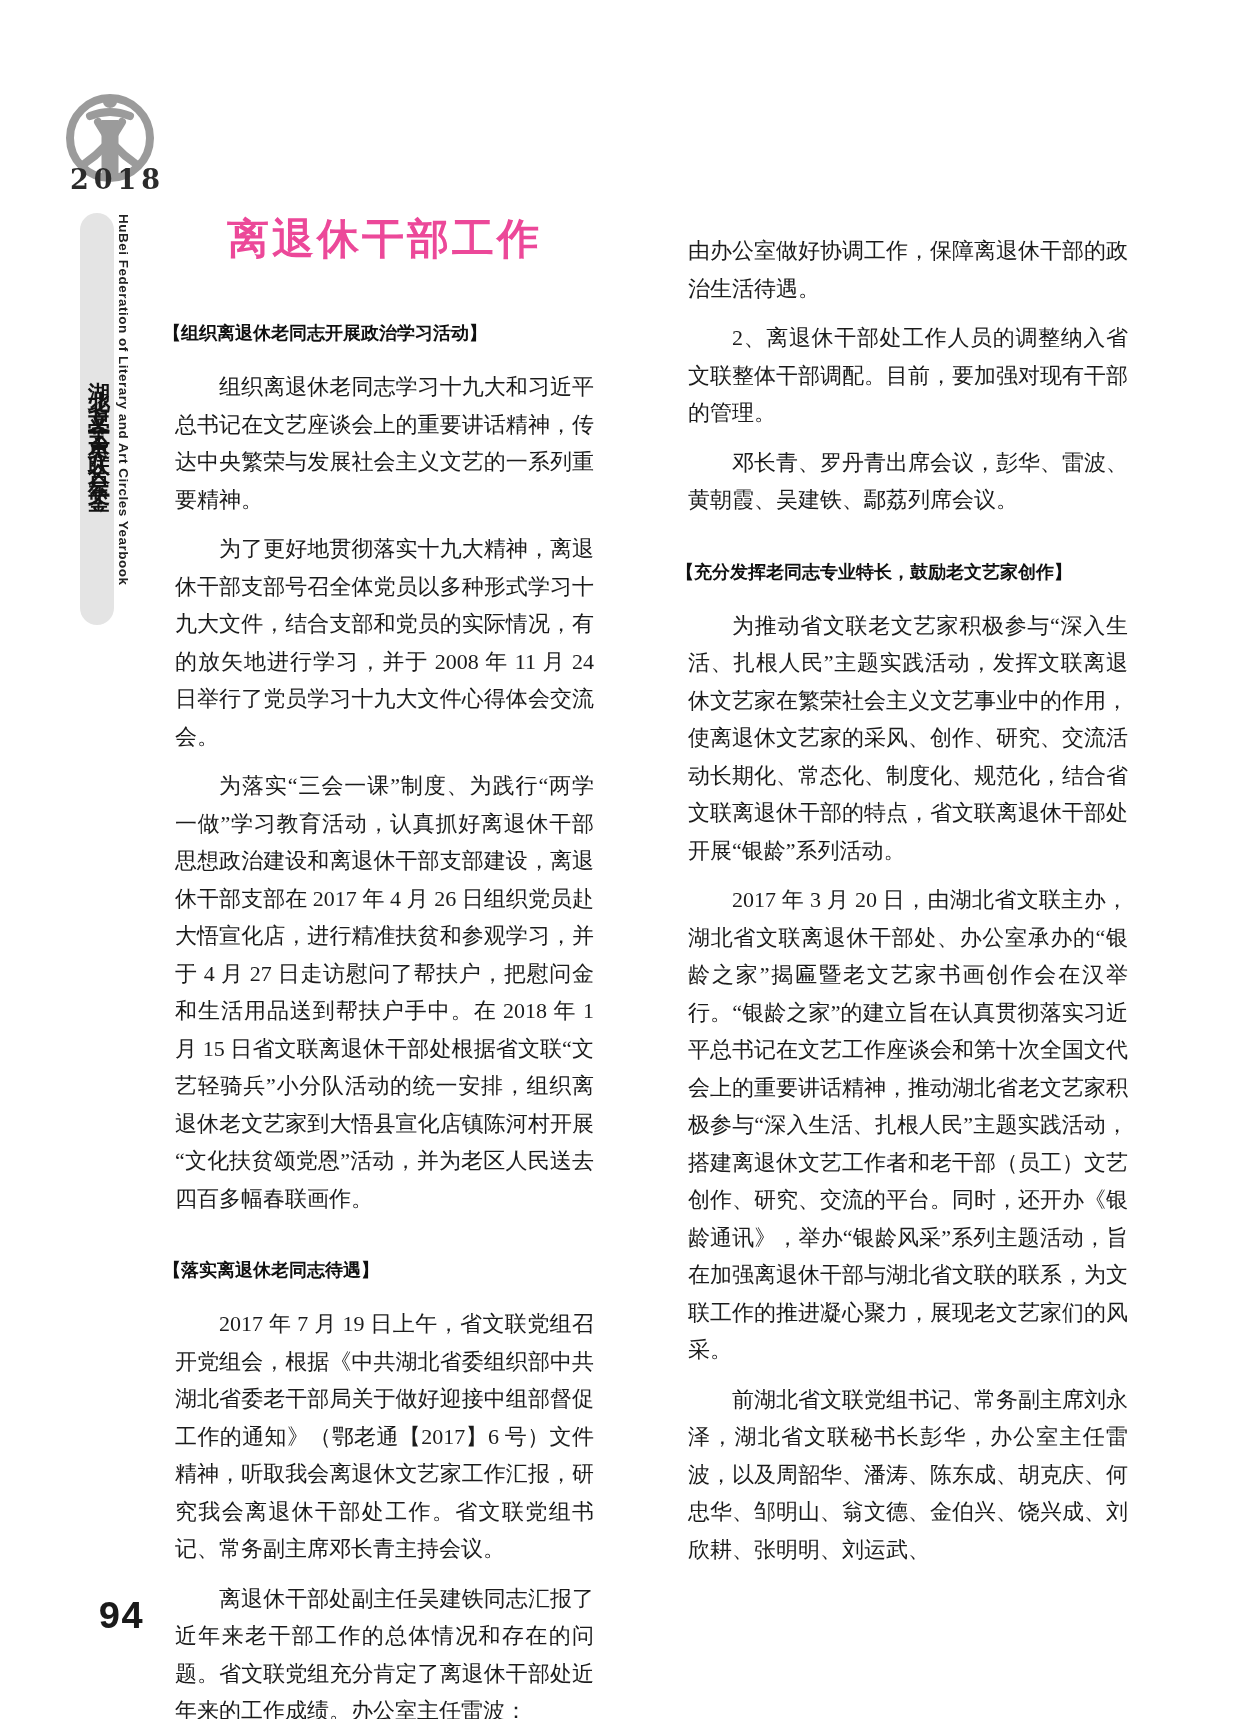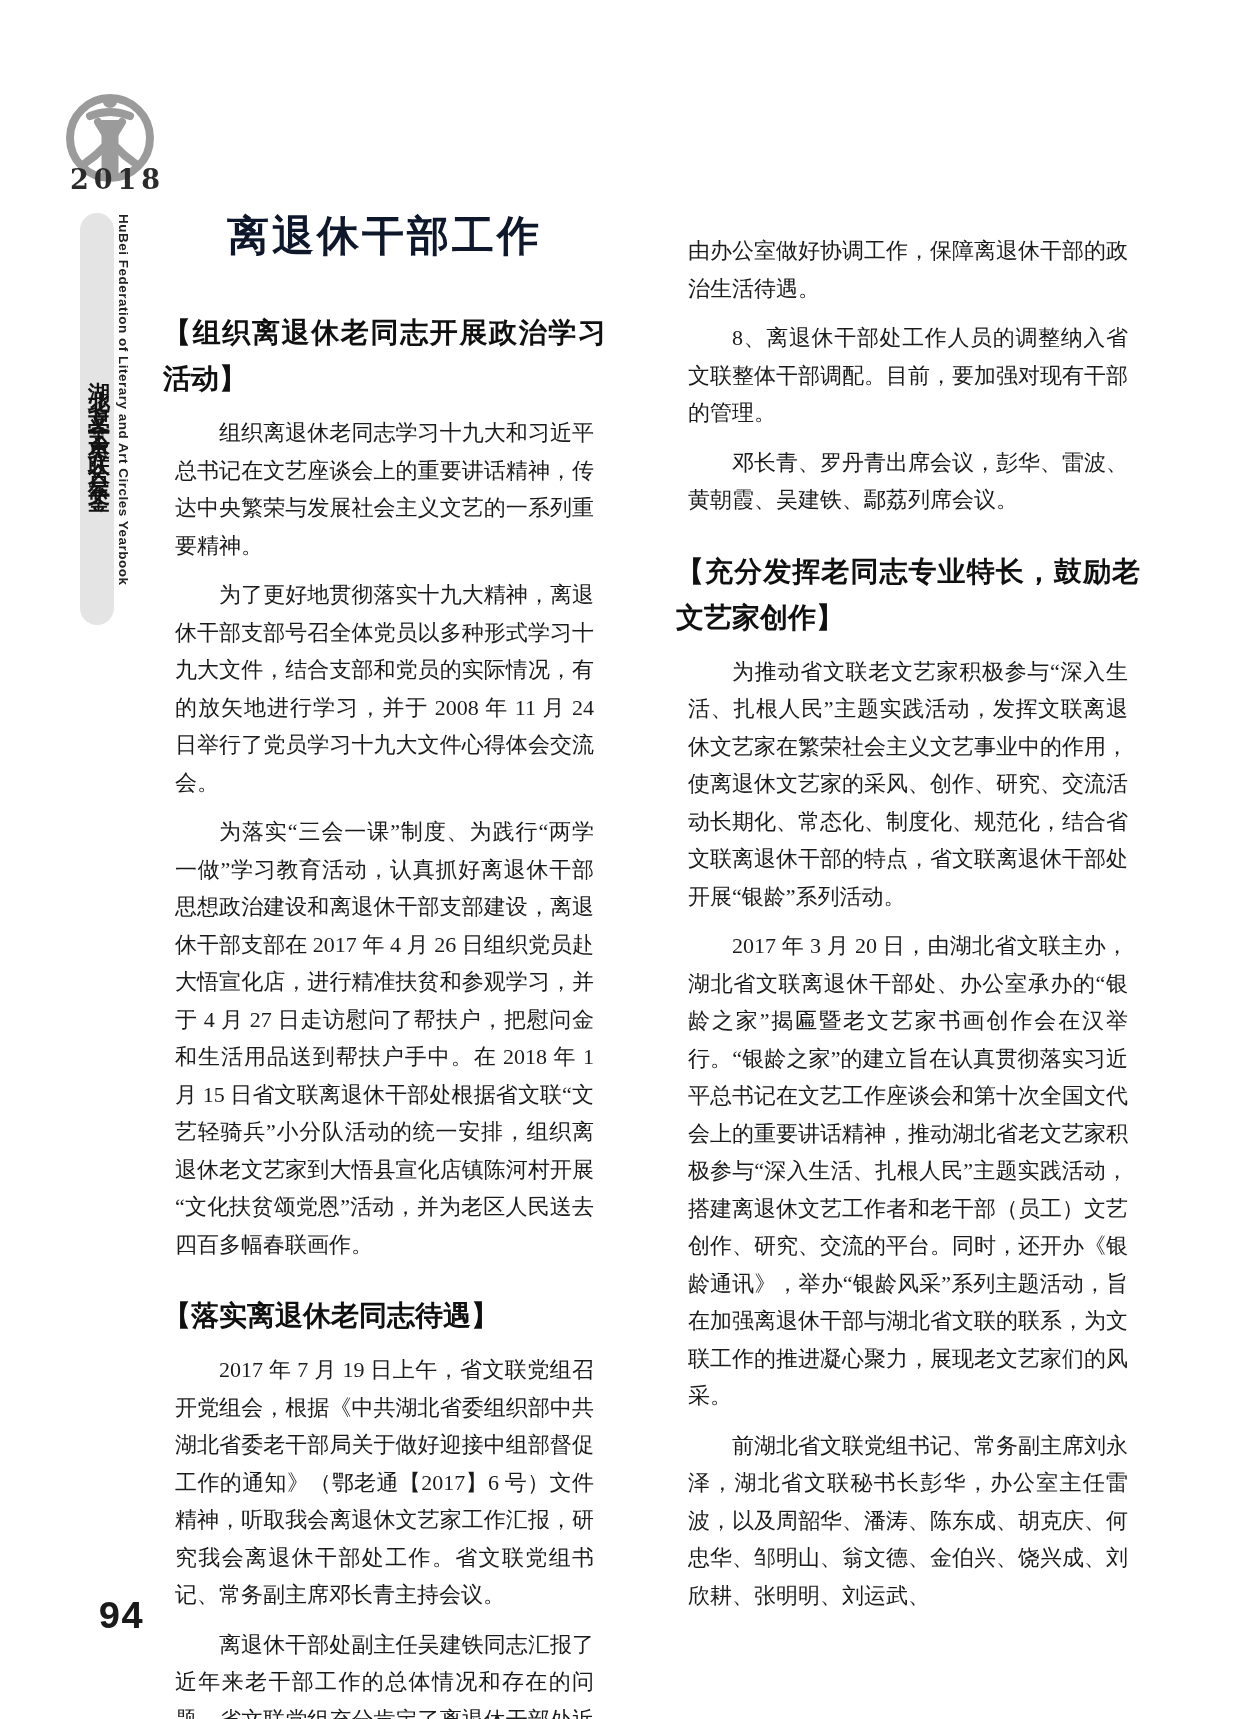--- a/index.html
+++ b/index.html
@@ -40,28 +40,28 @@
   .page-num{
     position:absolute;left:98px;top:1596px;
     font-family:Liberation Mono, monospace;
     font-size:38px;font-weight:bold;color:#1a1a1a;
   }
   
   .col{position:absolute;top:212px;}
   .col-left{left:163px;width:443px;}
   .col-right{left:676px;width:464px;top:220px;}
   .article-title{
-    font-family:Liberation Mono, monospace;
+    font-family:Liberation Sans, sans-serif;
     font-size:42px;font-weight:900;line-height:54px;
-    letter-spacing:3px;text-align:center;color:#0f172a;
+    letter-spacing:3px;text-align:center;color:#ec4899;
     margin:0 0 44px 0;
   }
   .sec-heading{
     font-family:"Liberation Sans", sans-serif;
-    font-size:28px;font-weight:bold;line-height:46px;
+    font-size:18px;font-weight:bold;line-height:46px;
     text-align:justify;color:#101010;
     margin:30px 0 12px 0;
   }
   .sec-heading.first{margin-top:0;}
   .para{
     font-size:22px;line-height:37.5px;
     text-align:justify;text-indent:2em;
     margin:12px;color:#1b1b1b;
   }
   .para.no-indent{text-indent:0;}
@@ -98,21 +98,21 @@
     <p class="para">为落实“三会一课”制度、为践行“两学一做”学习教育活动，认真抓好离退休干部思想政治建设和离退休干部支部建设，离退休干部支部在 2017 年 4 月 26 日组织党员赴大悟宣化店，进行精准扶贫和参观学习，并于 4 月 27 日走访慰问了帮扶户，把慰问金和生活用品送到帮扶户手中。在 2018 年 1 月 15 日省文联离退休干部处根据省文联“文艺轻骑兵”小分队活动的统一安排，组织离退休老文艺家到大悟县宣化店镇陈河村开展“文化扶贫颂党恩”活动，并为老区人民送去四百多幅春联画作。</p>
 
     <h2 class="sec-heading">【落实离退休老同志待遇】</h2>
     <p class="para">2017 年 7 月 19 日上午，省文联党组召开党组会，根据《中共湖北省委组织部中共湖北省委老干部局关于做好迎接中组部督促工作的通知》（鄂老通【2017】6 号）文件精神，听取我会离退休文艺家工作汇报，研究我会离退休干部处工作。省文联党组书记、常务副主席邓长青主持会议。</p>
     <p class="para">离退休干部处副主任吴建铁同志汇报了近年来老干部工作的总体情况和存在的问题。省文联党组充分肯定了离退休干部处近年来的工作成绩。办公室主任雷波：</p>
     <p class="para">1、省文联将继续关心支持离退休干部处工作，</p>
   </div>
 
   <div class="col col-right">
     <p class="para no-indent">由办公室做好协调工作，保障离退休干部的政治生活待遇。</p>
-    <p class="para">8、离退休干部处工作人员的调整纳入省文联整体干部调配。目前，要加强对现有干部的管理。</p>
+    <p class="para">2、离退休干部处工作人员的调整纳入省文联整体干部调配。目前，要加强对现有干部的管理。</p>
     <p class="para">邓长青、罗丹青出席会议，彭华、雷波、黄朝霞、吴建铁、鄢荔列席会议。</p>
 
     <h2 class="sec-heading">【充分发挥老同志专业特长，鼓励老文艺家创作】</h2>
     <p class="para">为推动省文联老文艺家积极参与“深入生活、扎根人民”主题实践活动，发挥文联离退休文艺家在繁荣社会主义文艺事业中的作用，使离退休文艺家的采风、创作、研究、交流活动长期化、常态化、制度化、规范化，结合省文联离退休干部的特点，省文联离退休干部处开展“银龄”系列活动。</p>
     <p class="para">2017 年 3 月 20 日，由湖北省文联主办，湖北省文联离退休干部处、办公室承办的“银龄之家”揭匾暨老文艺家书画创作会在汉举行。“银龄之家”的建立旨在认真贯彻落实习近平总书记在文艺工作座谈会和第十次全国文代会上的重要讲话精神，推动湖北省老文艺家积极参与“深入生活、扎根人民”主题实践活动，搭建离退休文艺工作者和老干部（员工）文艺创作、研究、交流的平台。同时，还开办《银龄通讯》，举办“银龄风采”系列主题活动，旨在加强离退休干部与湖北省文联的联系，为文联工作的推进凝心聚力，展现老文艺家们的风采。</p>
     <p class="para">前湖北省文联党组书记、常务副主席刘永泽，湖北省文联秘书长彭华，办公室主任雷波，以及周韶华、潘涛、陈东成、胡克庆、何忠华、邹明山、翁文德、金伯兴、饶兴成、刘欣耕、张明明、刘运武、</p>
   </div>
 
 </div>
 

